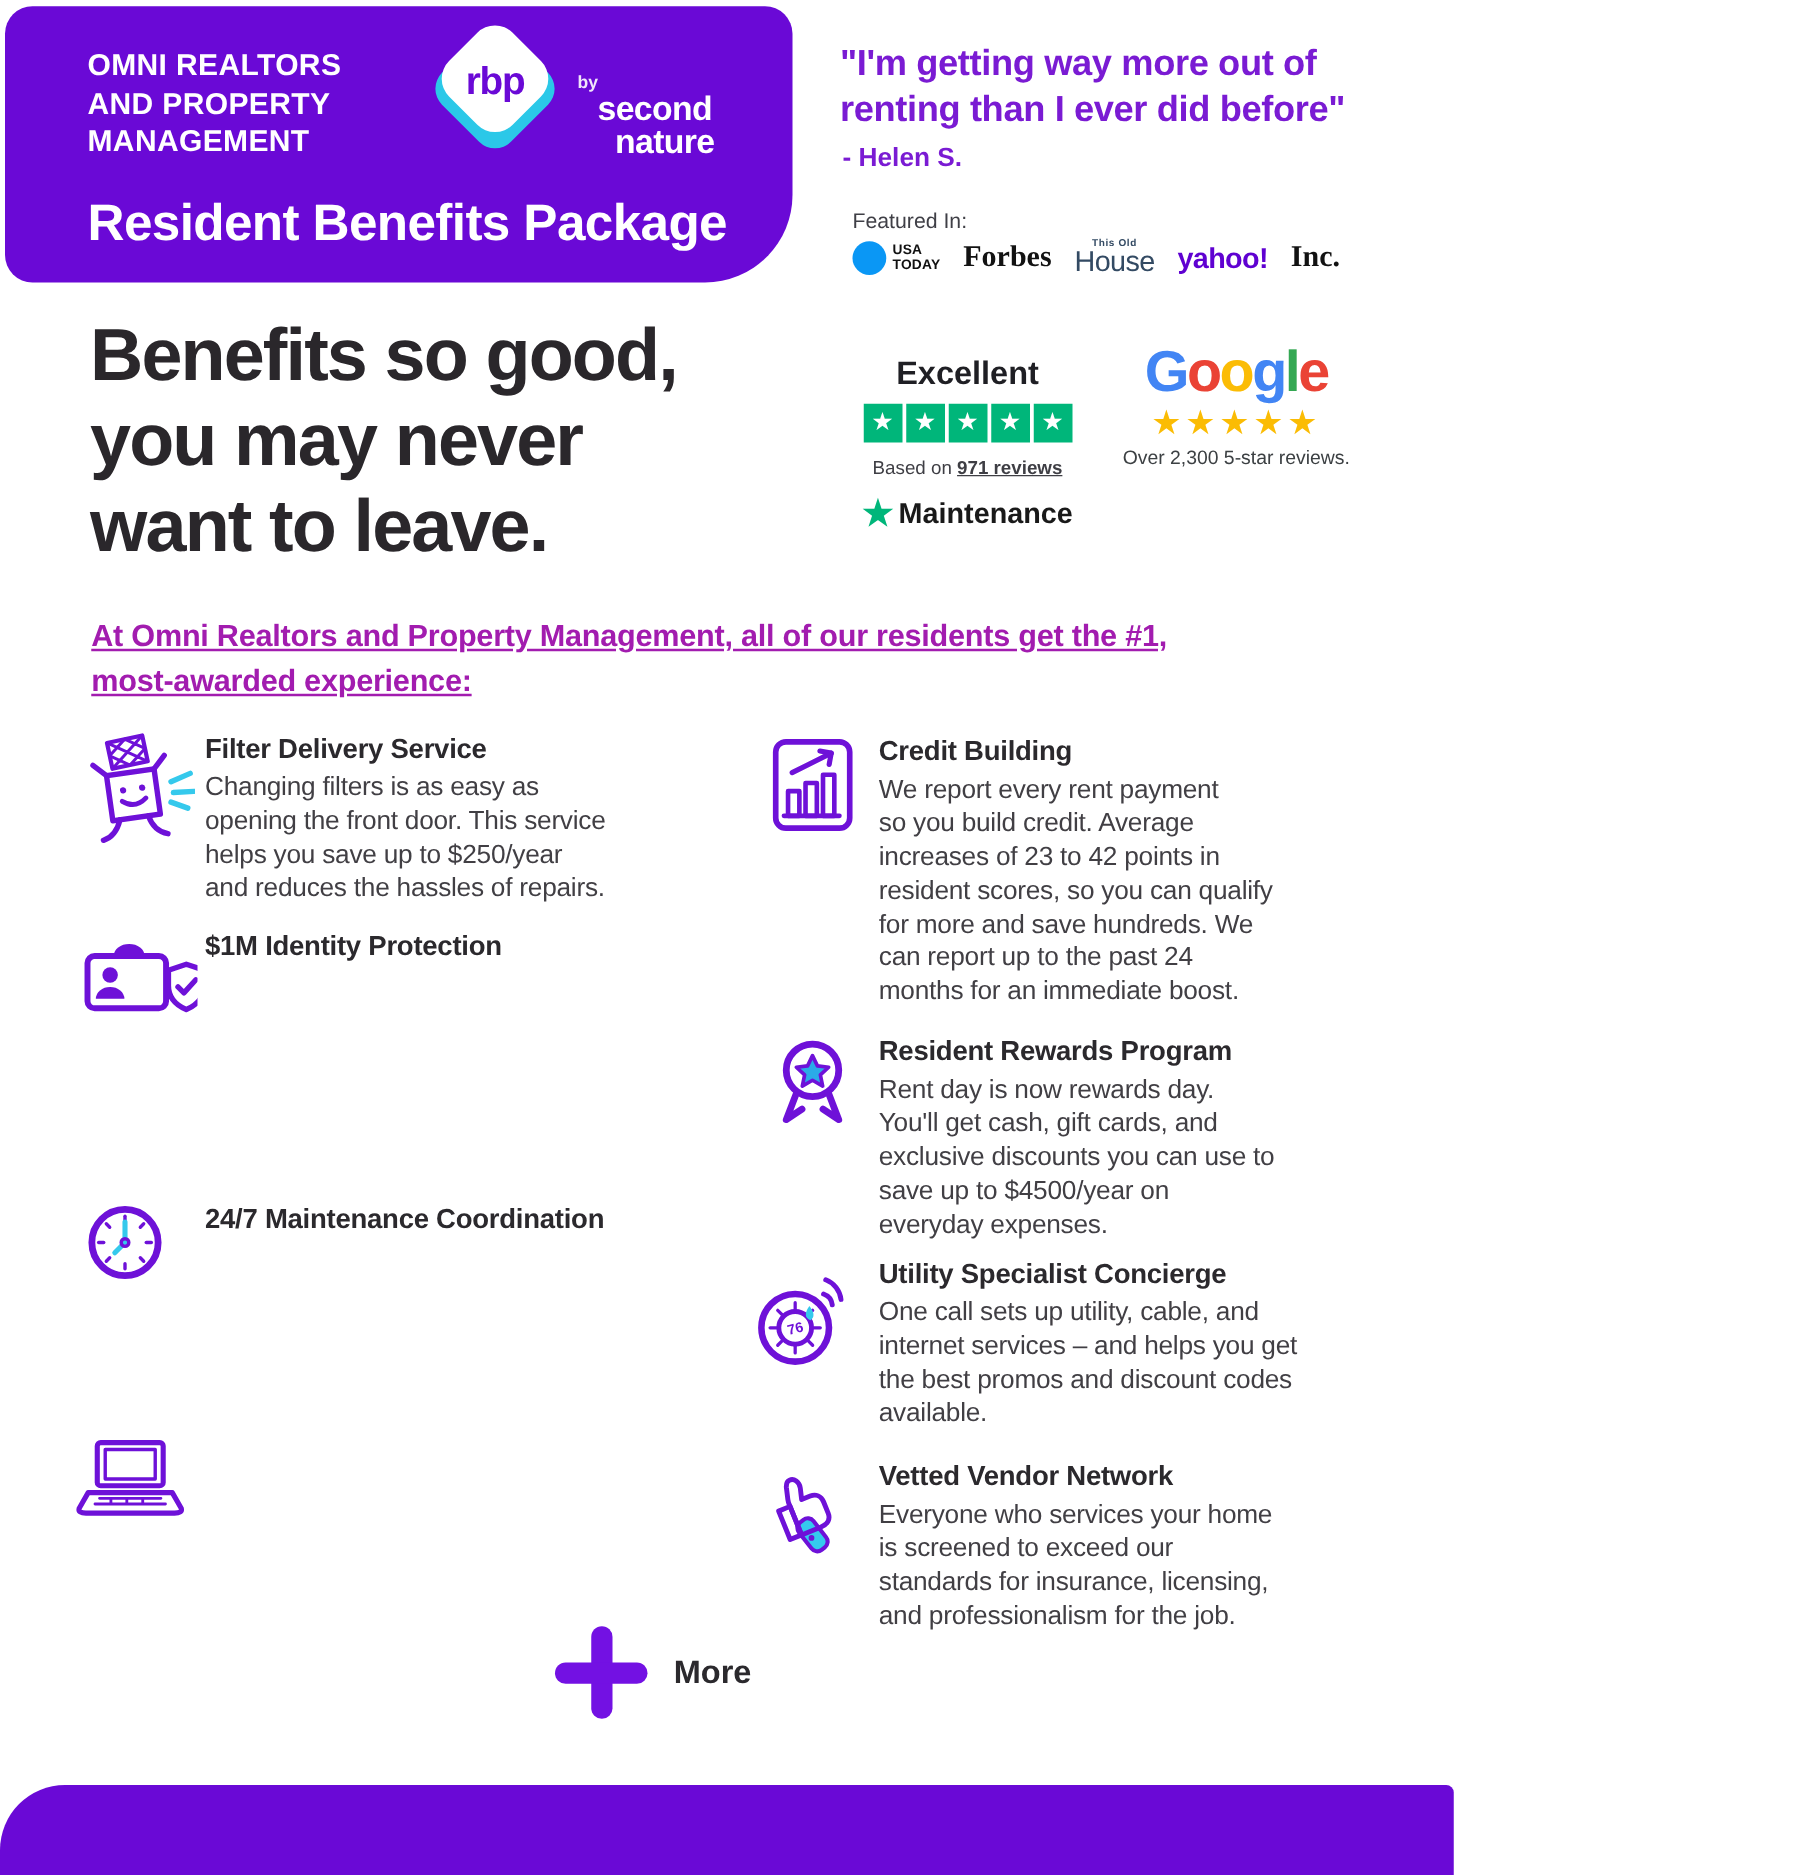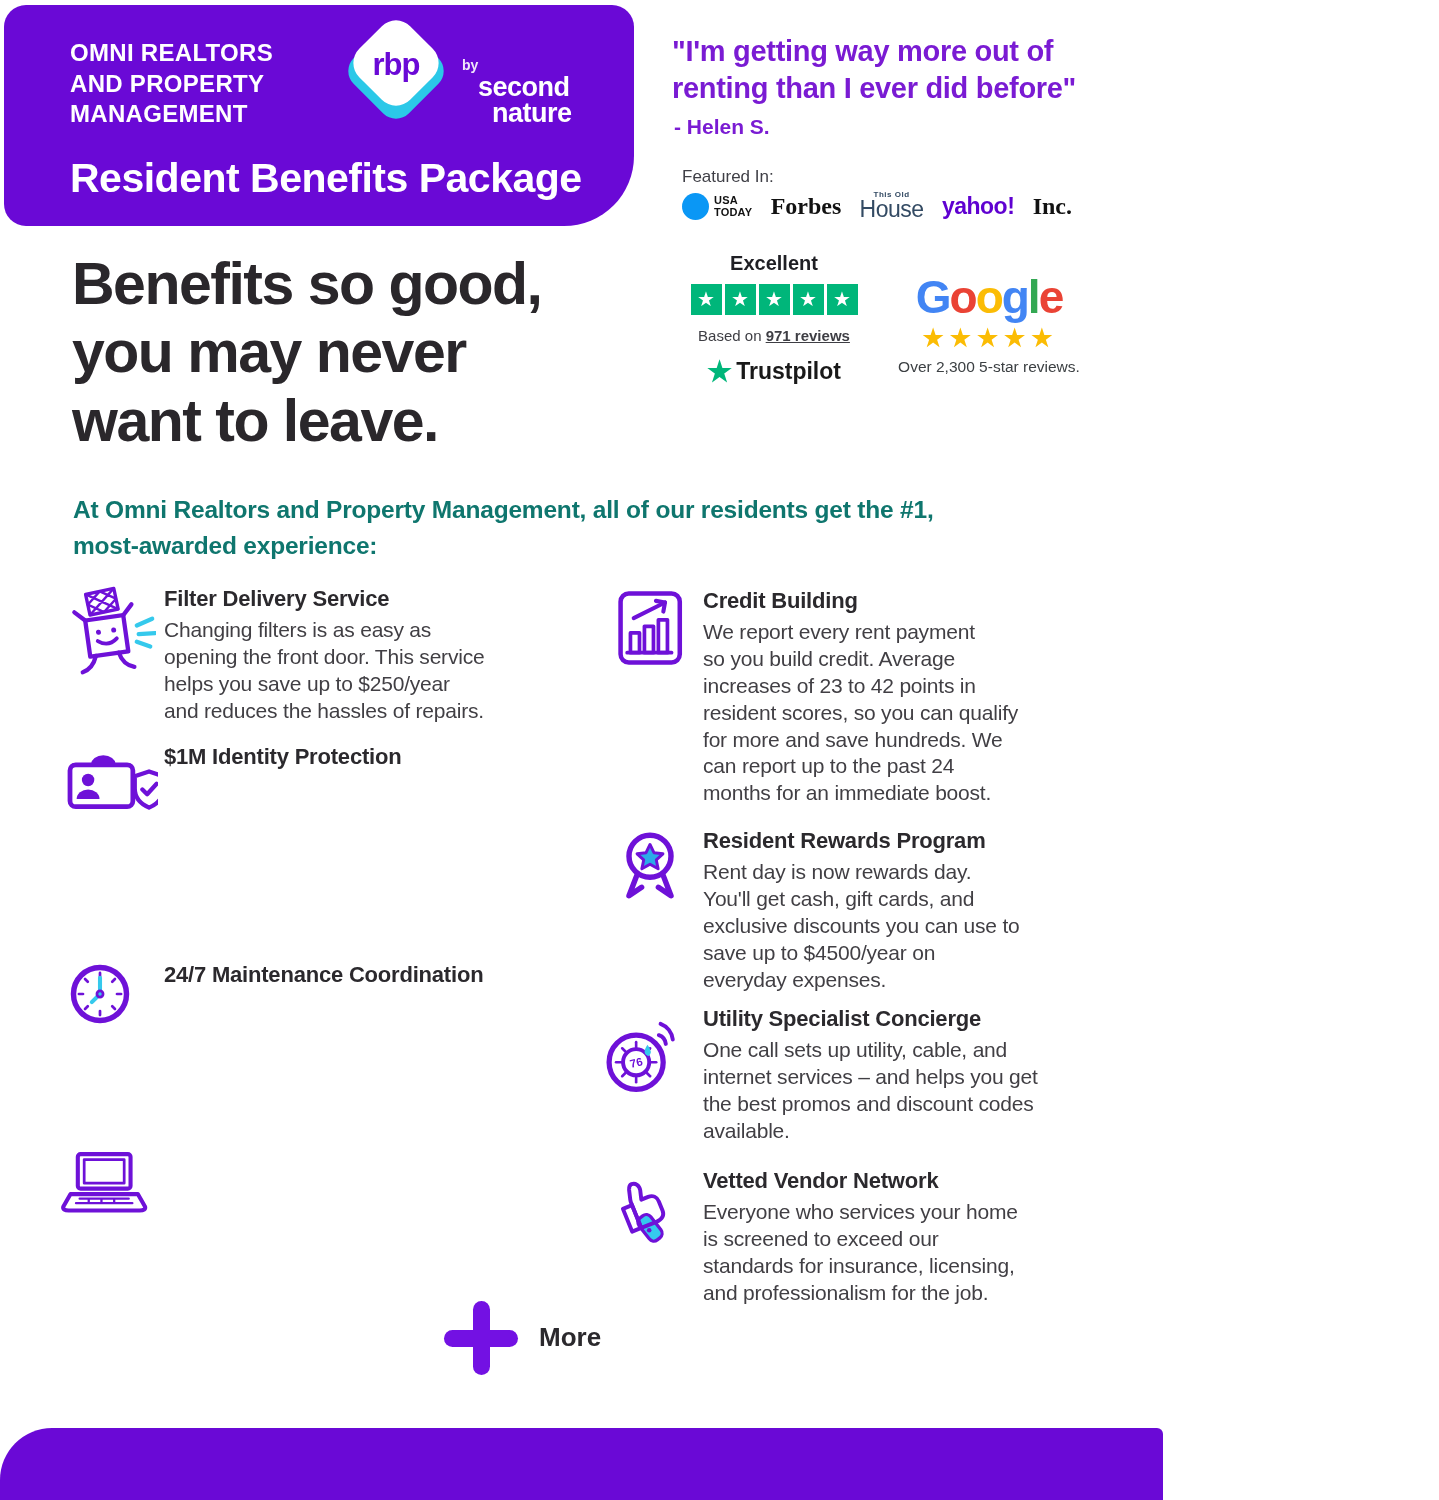--- a/index.html
+++ b/index.html
@@ -41,41 +41,41 @@
   .usat-txt{font-size:11px;font-weight:bold;color:#111;line-height:1.05;letter-spacing:.2px;}
   .forbes{font-family:"Liberation Serif", serif;font-size:24px;font-weight:bold;color:#121212;}
   .toh{position:relative;text-align:center;color:#334A63;}
   .toh-small{display:block;font-size:8px;font-weight:bold;letter-spacing:.5px;}
   .toh-big{display:block;font-size:23px;font-weight:normal;letter-spacing:-.5px;margin-top:-3px;}
   .yahoo{font-size:23px;font-weight:bold;color:#5F01D1;letter-spacing:-.5px;}
   .inc{font-family:"Liberation Serif", serif;font-size:24px;font-weight:bold;color:#121212;}
 
   
   .tp{position:absolute;left:676px;top:252px;width:196px;text-align:center;}
-  .tp-excellent{font-size:20px;font-weight:bold;color:#1F1F24;}
+  .tp-excellent{font-size:26px;font-weight:bold;color:#1F1F24;margin-top:31px;}
   .tp-stars{display:flex;gap:3px;justify-content:center;margin-top:9px;}
   .tp-star-box{width:31px;height:31px;background:#00B67A;color:#fff;font-size:20px;line-height:31px;
        text-align:center;}
   .tp-based{margin-top:12px;font-size:15px;color:#3E3E44;}
   .tp-based b{text-decoration:underline;}
   .tp-brand{margin-top:14px;font-size:23px;font-weight:bold;color:#191919;display:flex;
        align-items:center;justify-content:center;gap:4px;}
   .tp-brand-star{color:#00B67A;font-size:28px;line-height:22px;}
 
   
   .gg{position:absolute;left:884px;top:274px;width:210px;text-align:center;}
   .gg-word{font-size:46px;font-weight:600;letter-spacing:-2px;line-height:1;}
   .gg-stars{color:#FBBC04;font-size:27px;letter-spacing:3px;margin-top:2px;}
   .gg-cap{font-size:15.5px;color:#3C4043;margin-top:4px;}
 
   
   .headline{position:absolute;left:72px;top:250px;font-size:59px;font-weight:bold;color:#2A272B;
        line-height:1.16;letter-spacing:-1.5px;}
-  .intro{position:absolute;left:73px;top:492px;font-size:24.5px;font-weight:bold;color:#0f766e;
-       line-height:1.45;letter-spacing:-.2px;}
+  .intro{position:absolute;left:73px;top:492px;font-size:24.5px;font-weight:bold;color:#a21caf;
+       line-height:1.45;letter-spacing:-.2px;text-decoration:underline;}
 
   
   .b-item{position:absolute;}
   .b-title{font-size:22px;font-weight:bold;color:#2B292D;margin-bottom:5px;letter-spacing:-.2px;}
   .b-body{font-size:21px;color:#413F44;line-height:1.28;letter-spacing:-.2px;}
   .b-icon{position:absolute;}
   .ic{stroke:#6E11D8;fill:none;stroke-linecap:round;stroke-linejoin:round;}
   .ic-cyan{stroke:#35C9EC;fill:none;stroke-linecap:round;}
 
   
@@ -141,21 +141,21 @@
         <div class="tp-star-box">★</div>
         <div class="tp-star-box">★</div>
         <div class="tp-star-box">★</div>
       </div>
     <div class="tp-based">
       <span>Based on</span>
       <b>971 reviews</b>
     </div>
     <div class="tp-brand">
       <span class="tp-brand-star">★</span>
-      <span>Trustpilot</span>
+      <span>Maintenance</span>
     </div>
   </div>
 
   <div class="gg">
     <div class="gg-word"><span style="color: rgb(66, 133, 244);">G</span><span style="color: rgb(234, 67, 53);">o</span><span style="color: rgb(251, 188, 5);">o</span><span style="color: rgb(66, 133, 244);">g</span><span style="color: rgb(52, 168, 83);">l</span><span style="color: rgb(234, 67, 53);">e</span></div>
     <div class="gg-stars">★★★★★</div>
     <div class="gg-cap">Over 2,300 5-star reviews.</div>
   </div>
 
   <div class="headline pre">Benefits so good,

